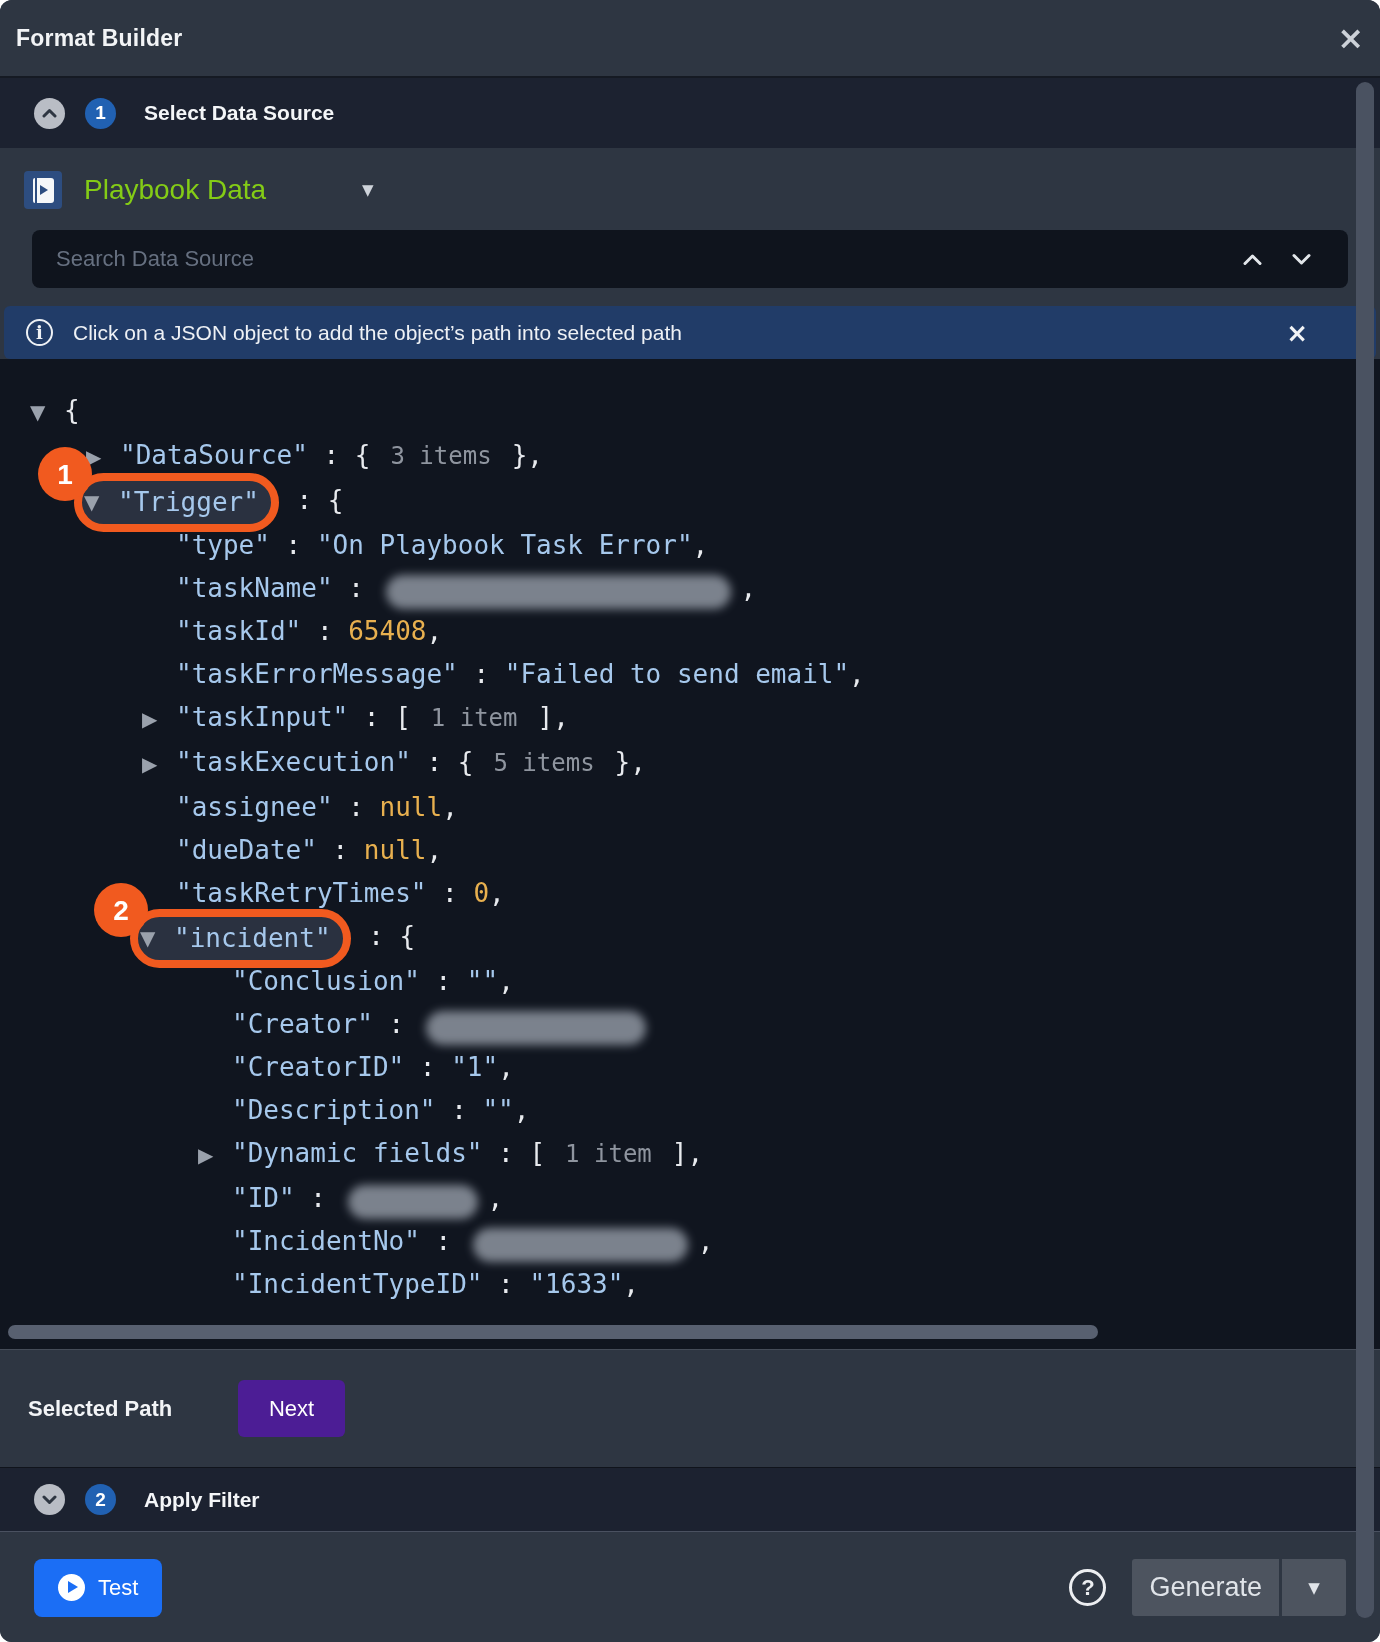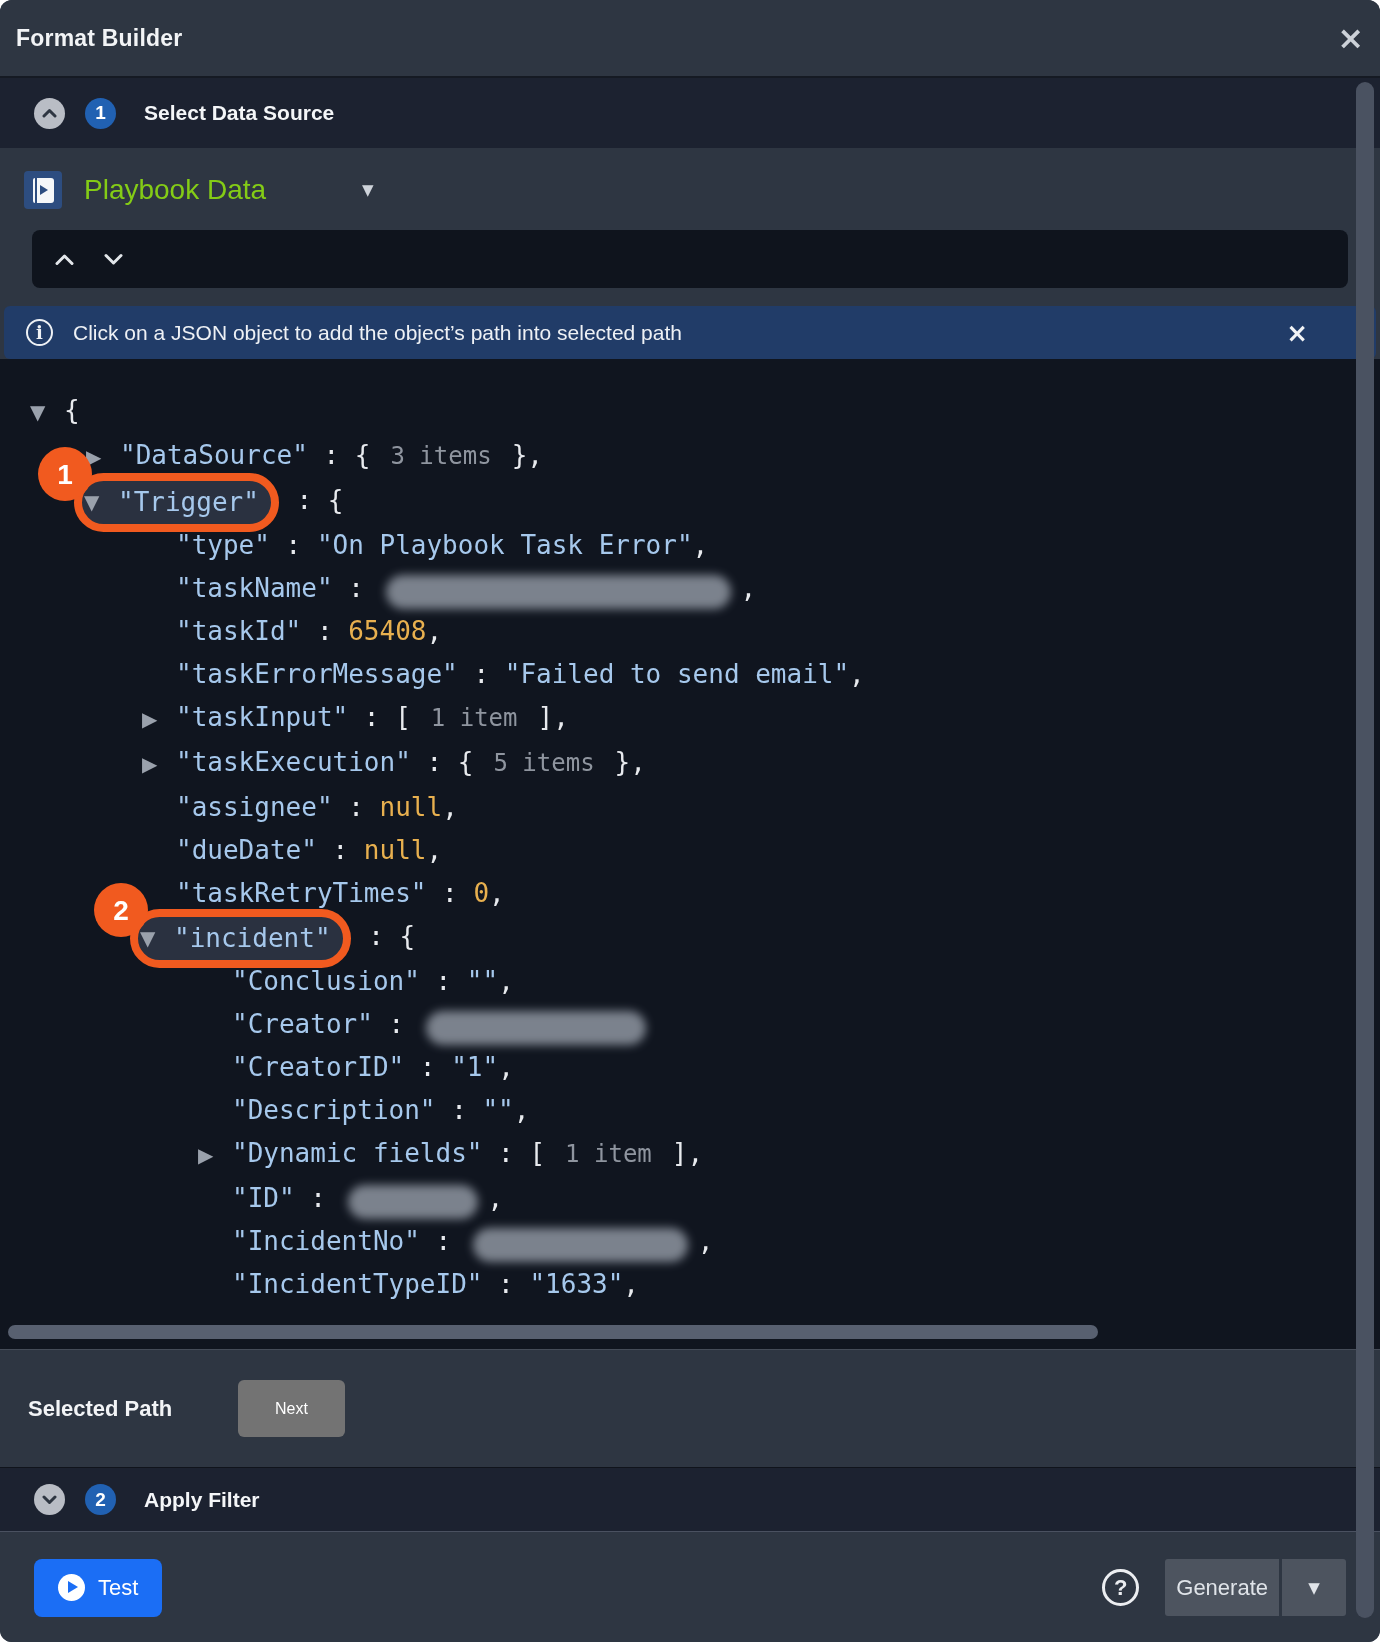--- a/index.html
+++ b/index.html
@@ -71,41 +71,41 @@
   .h-scrollbar{position:absolute;left:8px;bottom:10px;width:1090px;height:14px;
     border-radius:7px;background:#586070;cursor:pointer;}
   
   .path-row{height:118px;background:#2e3642;border-top:1px solid #454c58;
     display:flex;align-items:center;padding:0 0 0 28px;}
   .path-label{font-size:22px;font-weight:bold;color:#f2f4f6;width:182px;flex:none;}
   .path-input{width:966px;height:56px;background:#0f141d;border:none;border-radius:8px;
     outline:none;color:#eef0f3;font-size:22px;padding:0 18px;
     font-family:"Liberation Sans",sans-serif;flex:none;}
   .next-btn{margin-left:28px;width:107px;height:57px;border:none;border-radius:6px;
-    background:#737373;color:#fff;font-size:16px;cursor:pointer;
+    background:#4c1d95;color:#fff;font-size:22px;cursor:pointer;
     font-family:"Liberation Sans",sans-serif;}
   
   .filter-row{height:64px;background:#1c2230;border-top:1px solid #10141c;
     display:flex;align-items:center;gap:20px;padding-left:34px;}
   
   .footer{height:112px;background:#2e3642;border-top:1px solid #4a5160;
     display:flex;align-items:center;padding:0 34px;}
   .test-btn{height:58px;padding:0 24px;border:none;border-radius:8px;background:#1b6ef5;
     display:flex;align-items:center;gap:13px;cursor:pointer;}
   .test-label{color:#fff;font-size:22px;font-family:"Liberation Sans",sans-serif;}
   .play-circ{width:27px;height:27px;border-radius:50%;background:#fff;position:relative;flex:none;}
   .play-circ:before{content:"";position:absolute;left:10px;top:7px;width:0;height:0;
     border-left:10px solid #1b6ef5;border-top:6px solid transparent;border-bottom:6px solid transparent;}
   .footer-right{margin-left:auto;display:flex;align-items:center;gap:26px;}
   .help-icon{width:37px;height:37px;border-radius:50%;border:3px solid #eceef1;
     display:flex;align-items:center;justify-content:center;font-size:22px;font-weight:bold;
     color:#eceef1;cursor:pointer;}
   .gen-split{display:flex;gap:3px;}
-  .gen-main{height:57px;padding:0 11px;background:#4d545f;border:none;color:#e0e4e9;
-    font-size:22px;border-radius:3px 0 0 3px;cursor:pointer;
+  .gen-main{height:57px;padding:0 17px;background:#4d545f;border:none;color:#e0e4e9;
+    font-size:27px;border-radius:3px 0 0 3px;cursor:pointer;
     font-family:"Liberation Sans",sans-serif;display:flex;align-items:center;}
   .gen-arrow{height:57px;width:64px;background:#4d545f;border:none;border-radius:0 3px 3px 0;
     color:#e0e4e9;font-size:15px;cursor:pointer;font-family:"DejaVu Sans",sans-serif;}
   
   .v-scrollbar{position:absolute;right:6px;top:82px;width:18px;height:1536px;
     border-radius:9px;background:#4a5261;z-index:40;cursor:pointer;}
 </style>
 </head>
 <body>
 
@@ -131,20 +131,21 @@
   <div class="ds-area">
     <div class="ds-row">
       <span class="pb-icon">
         <span class="pb-book"></span>
           <span class="pb-play" style="left:16px;top:14px;"></span>
       </span>
       <span class="ds-label">Playbook Data</span>
       <span class="ds-caret">▼</span>
     </div>
     <div class="search-box">
+      <input class="search-input" type="text" placeholder="Search Data Source" style="">
       <span class="search-chevrons">
         <span>
           <svg width="21" height="13" viewBox="0 0 21 13">
               <path d="M3 10.5 L10.5 3 L18 10.5" fill="none" stroke="#e2e6ea" stroke-width="3" stroke-linecap="round" stroke-linejoin="round"></path>
             </svg>
         </span>
         <span>
           <svg width="21" height="13" viewBox="0 0 21 13">
               <path d="M3 2.5 L10.5 10 L18 2.5" fill="none" stroke="#e2e6ea" stroke-width="3" stroke-linecap="round" stroke-linejoin="round"></path>
             </svg>

